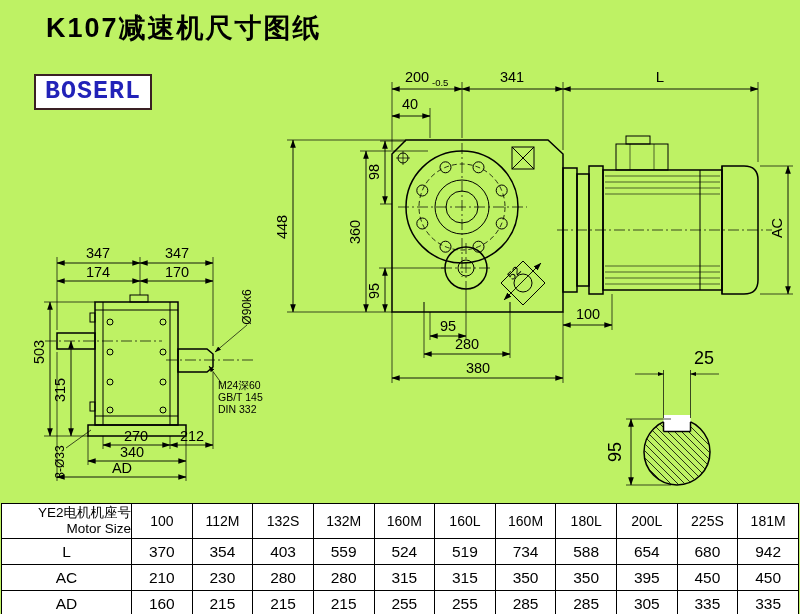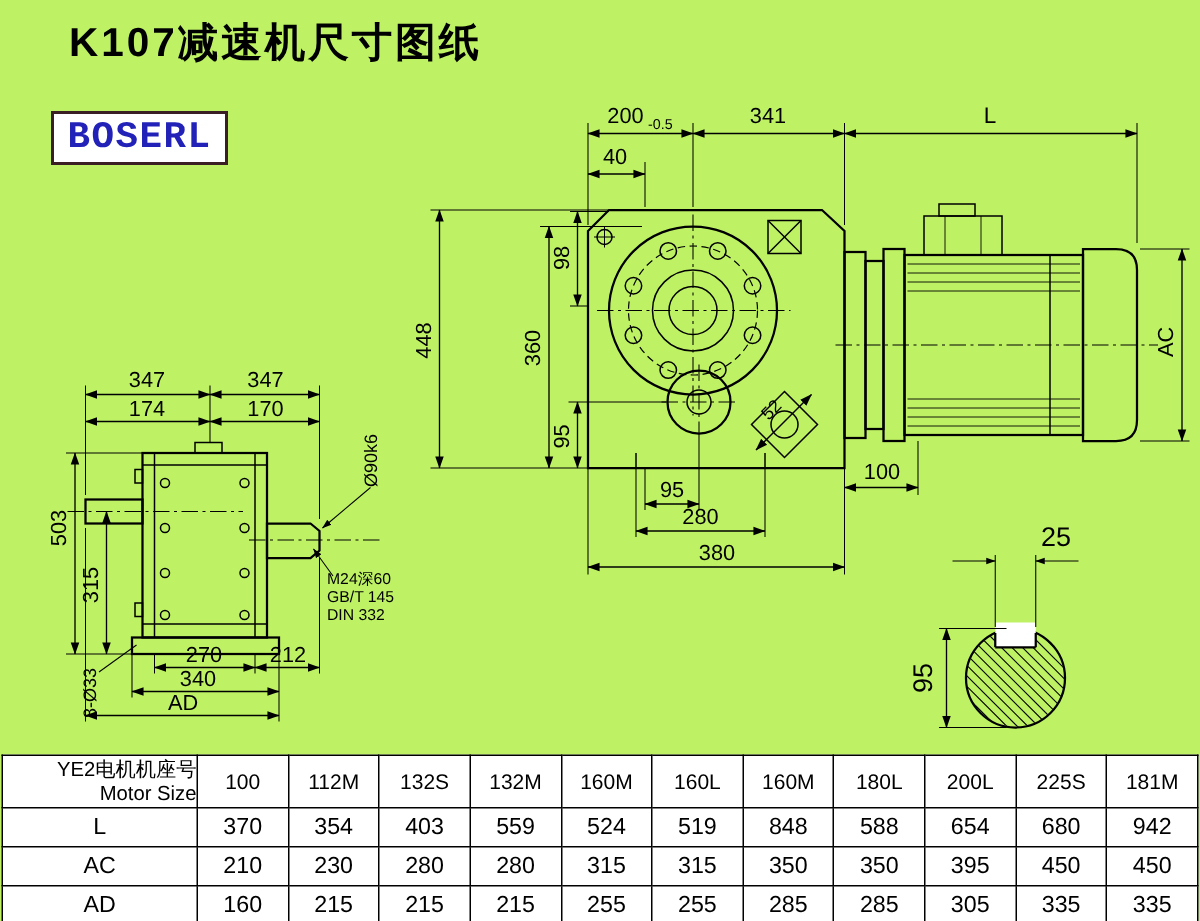--- a/index.html
+++ b/index.html
@@ -314,21 +314,21 @@
         <th>181M</th>
       </tr>
       <tr class="drow">
         <th>L</th>
         <td>370</td>
         <td>354</td>
         <td>403</td>
         <td>559</td>
         <td>524</td>
         <td>519</td>
-        <td>848</td>
+        <td>734</td>
         <td>588</td>
         <td>654</td>
         <td>680</td>
         <td>942</td>
       </tr>
       <tr class="drow">
         <th>AC</th>
         <td>210</td>
         <td>230</td>
         <td>280</td>

